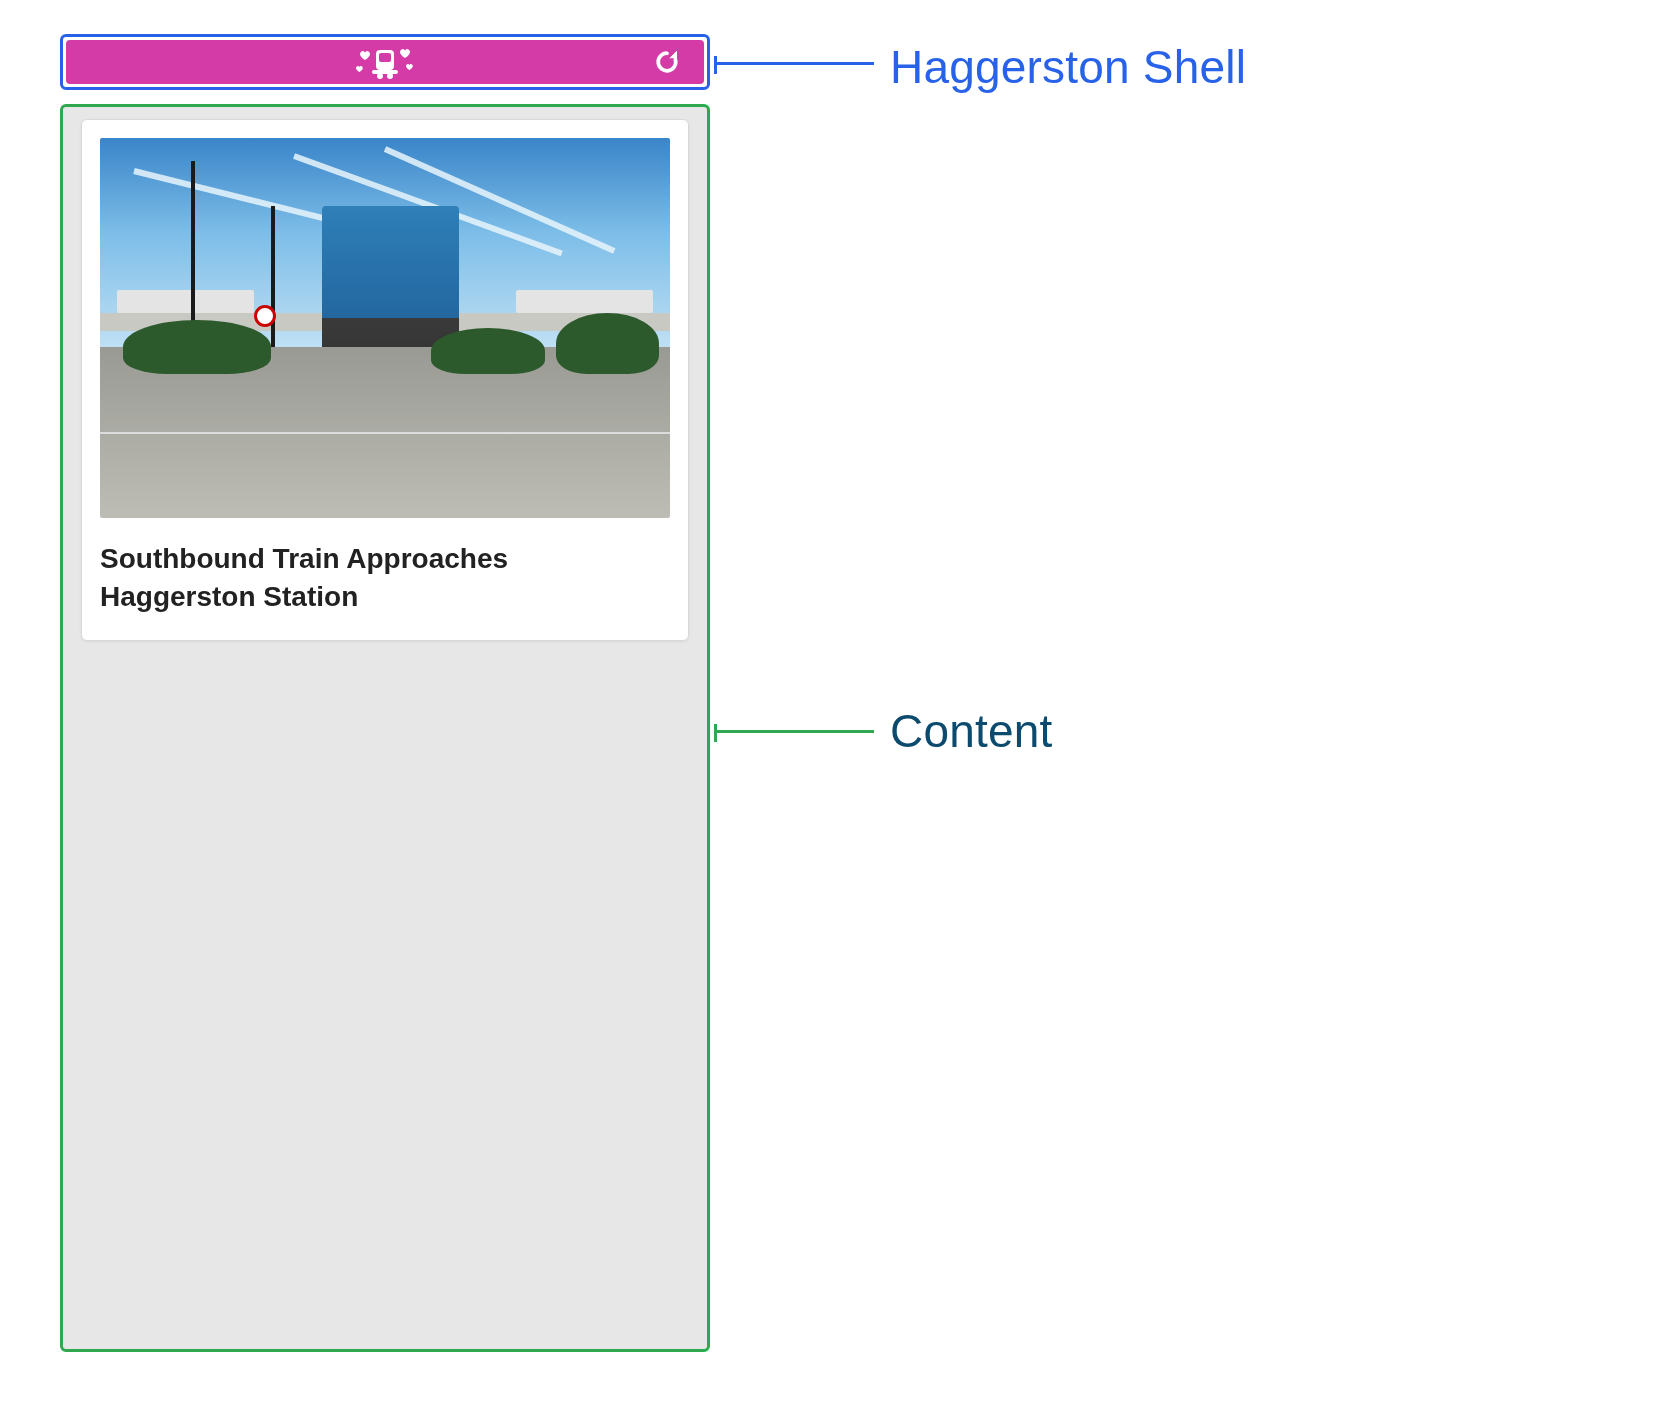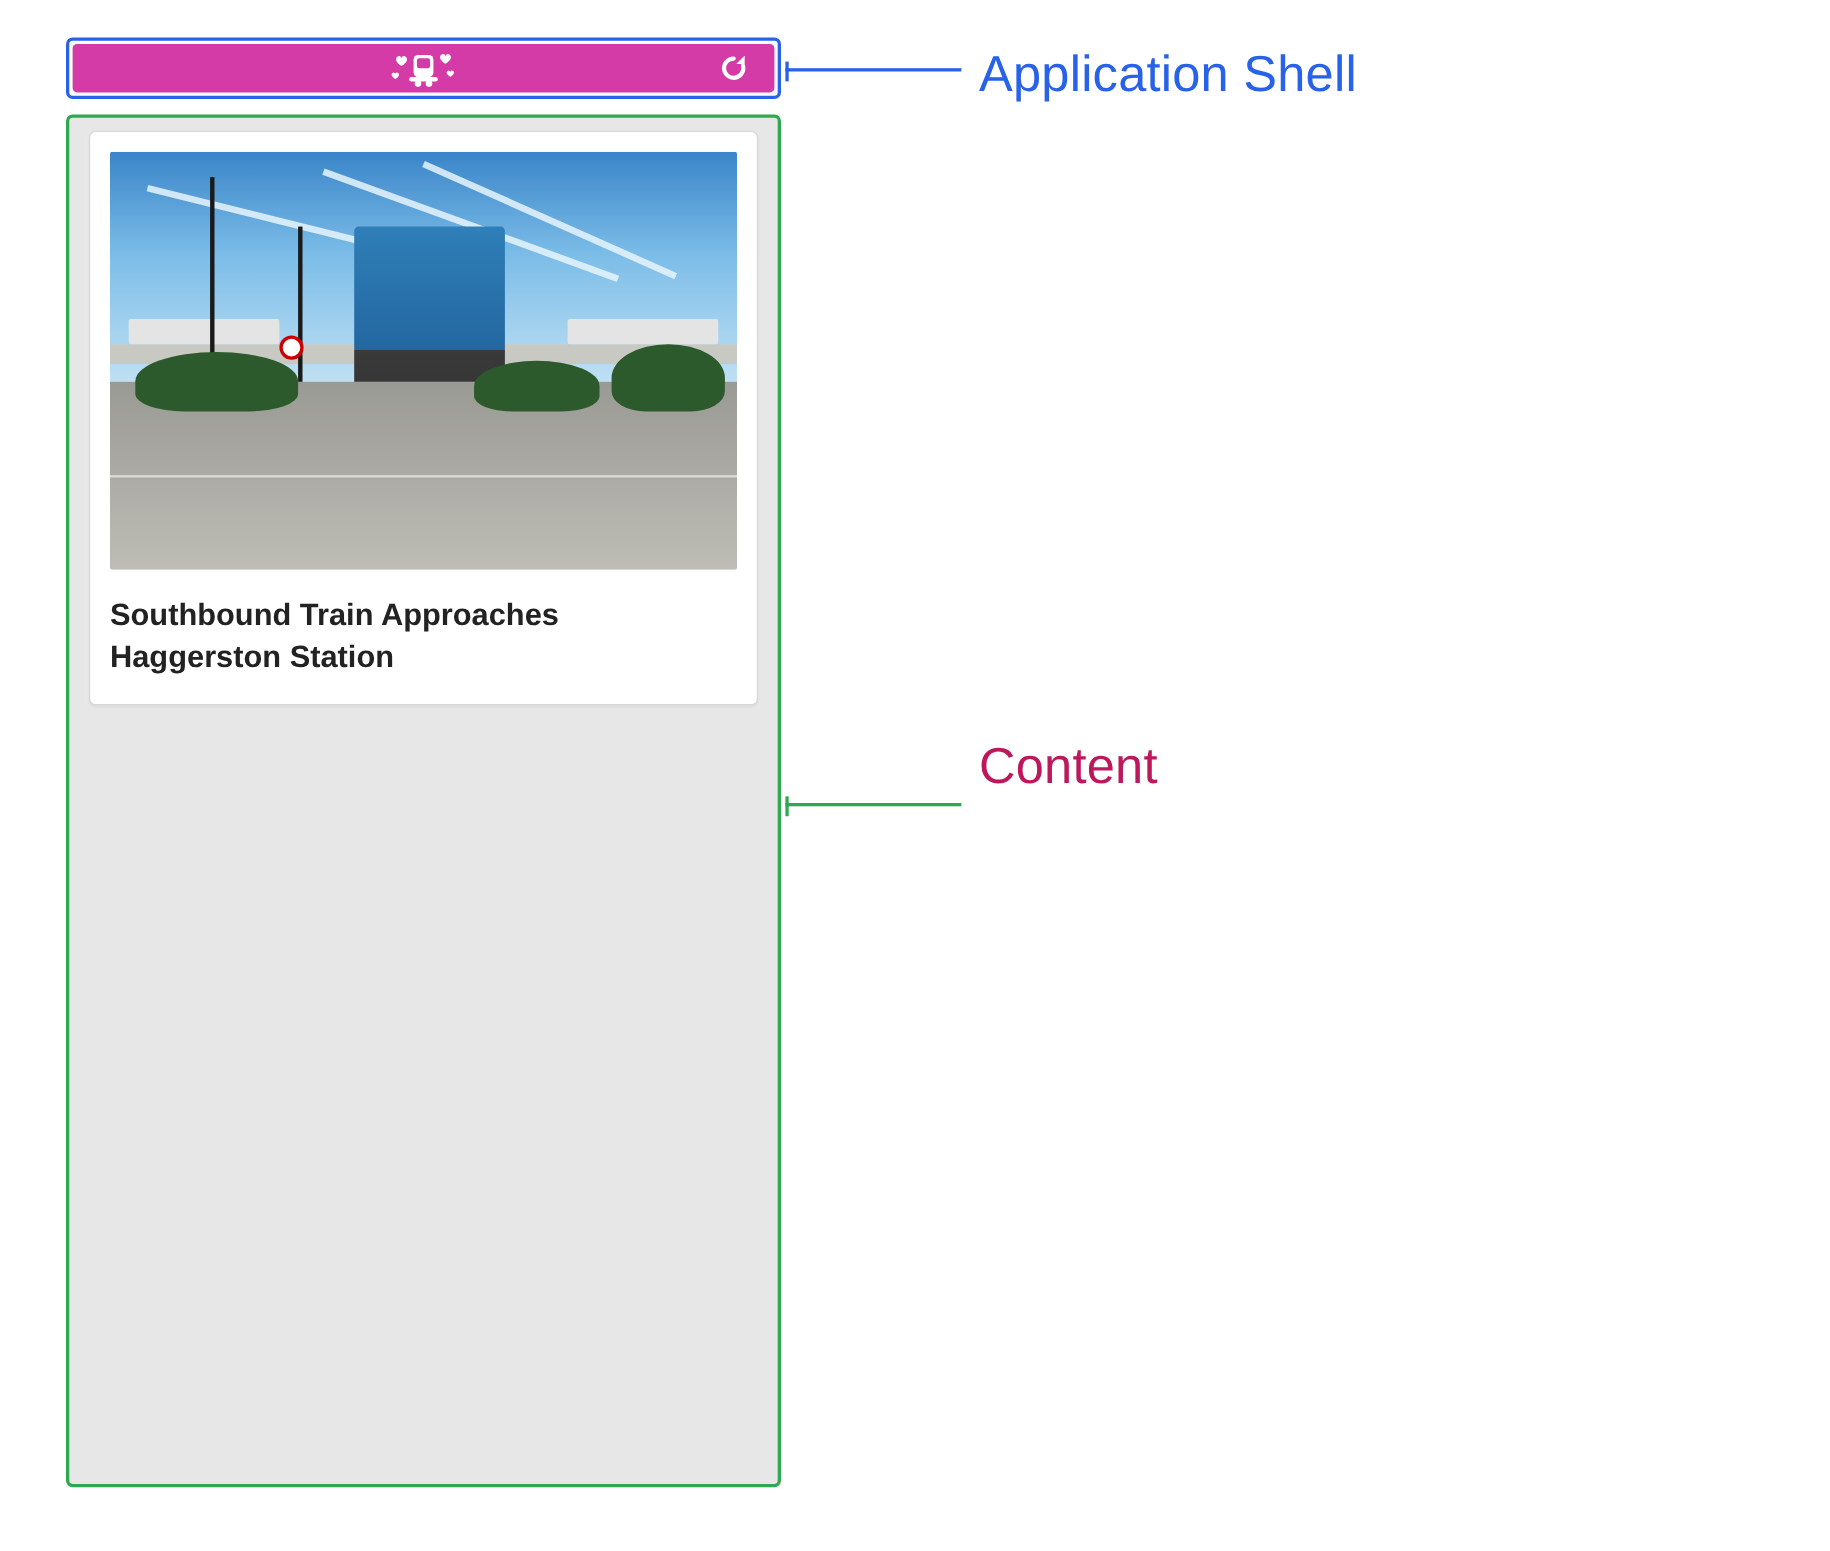--- a/index.html
+++ b/index.html
@@ -143,21 +143,21 @@
   }
 
   
   .anno {
     position: absolute;
     font-size: 46px;
     font-weight: 400;
     letter-spacing: 0.2px;
   }
   .anno-shell { color:#2862e9; left:830px; top:6px; }
-  .anno-content { color:#be185d; left:830px; top:635px; }
+  .anno-content { color:#0c4a6e; left:830px; top:670px; }
   .lead {
     position: absolute;
     height: 0;
     border-top-width: 3px;
     border-top-style: solid;
   }
   .lead-shell   { border-color:#2862e9; left:654px; top:28px; width:160px; }
   .lead-content { border-color:#2fa84f; left:654px; top:696px; width:160px; }
   .tick { position:absolute; width:0; border-left:3px solid; height:18px; top:-9px; left:0; }
   .lead-shell .tick { border-color:#2862e9; }
@@ -220,20 +220,20 @@
       </div>
       <div class="card-title">Southbound Train Approaches Haggerston Station</div>
     </div>
 
 
   </div>
 
   <div class="lead lead-shell">
       <span class="tick"></span>
     </div>
-  <div class="anno anno-shell">Application Shell</div>
+  <div class="anno anno-shell">Haggerston Shell</div>
 
   <div class="lead lead-content">
       <span class="tick"></span>
     </div>
   <div class="anno anno-content">Content</div>
 
 </div>
 
 </body></html>

